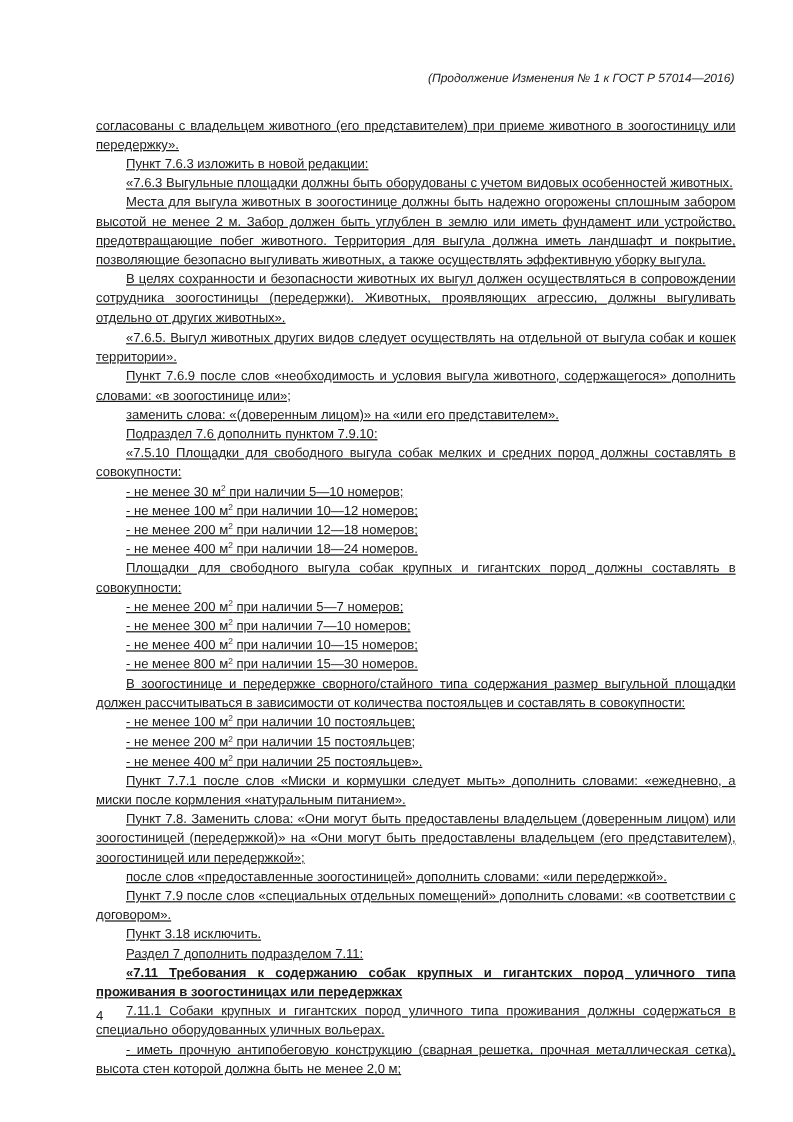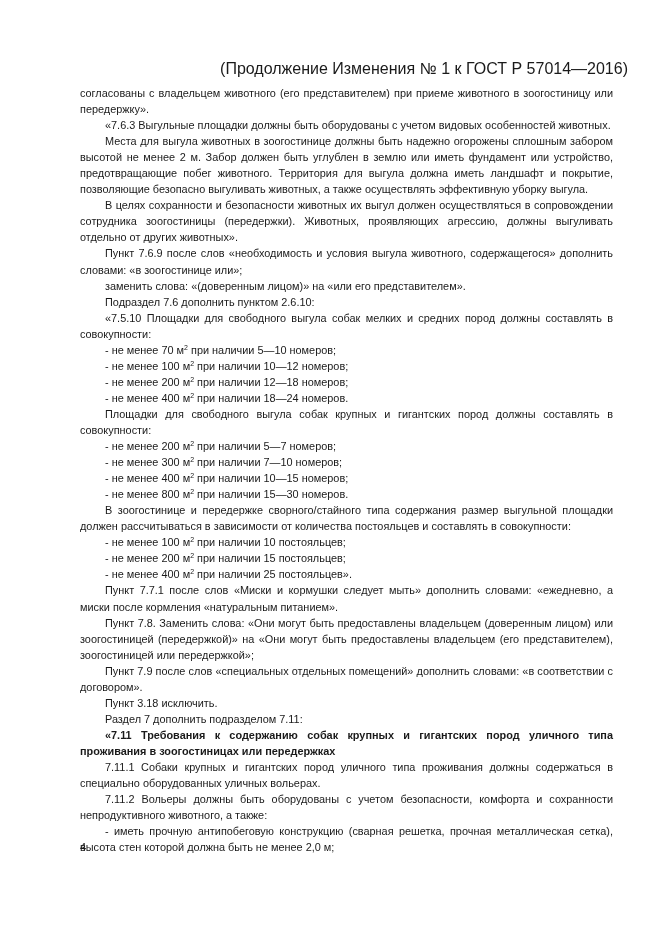--- a/index.html
+++ b/index.html
@@ -1,43 +1,45 @@
 <!DOCTYPE html>
 <html><head>
 <meta charset="utf-8">
 <style>
   html, body { margin: 0; padding: 0; background: #ffffff; }
   body { width: 661px; height: 935px; position: relative; overflow: hidden;
          font-family: "Liberation Sans", sans-serif; color: #1a1a1a; }
-  .header { position: absolute; top: 60px; right: 33px; font-size: 16px; white-space: nowrap; }
-  .content { position: absolute; top: 85px; left: 80px; width: 533px; font-size: 10.9px; line-height: 16.05px; }
+  .header { position: absolute; top: 60px; right: 49px; font-size: 10px; font-style: italic; white-space: nowrap; }
+  .content { position: absolute; top: 97px; left: 80px; width: 533px; font-size: 10.9px; line-height: 16.05px; text-decoration: underline; }
   .p { margin: 0; text-align: justify; text-indent: 25px; }
   .p.noind { text-indent: 0; }
   .p.bold { font-weight: bold; }
   .list { margin: 0; text-indent: 25px; }
   sup { font-size: 7px; line-height: 0; vertical-align: 4px; }
   .pagenum { position: absolute; top: 841px; left: 80px; font-size: 11px; }
 </style>
 </head>
 <body>
 
 <div class="header">(Продолжение Изменения № 1 к ГОСТ Р 57014—2016)</div>
 
 <div class="content">
   <p class="p noind">согласованы с владельцем животного (его представителем) при приеме животного в зоогостиницу или передержку».</p>
+  <p class="p">Пункт 7.6.3  изложить в новой редакции:</p>
   <p class="p">«7.6.3 Выгульные площадки должны быть оборудованы с учетом видовых особенностей животных.</p>
   <p class="p">Места для выгула животных в зоогостинице должны быть надежно огорожены сплошным забором высотой не менее 2 м. Забор должен быть углублен в землю или иметь фундамент или устройство, предотвращающие побег животного. Территория для выгула должна иметь ландшафт и покрытие, позволяющие безопасно выгуливать животных, а также осуществлять эффективную уборку выгула.</p>
   <p class="p">В целях сохранности и безопасности животных их выгул должен осуществляться в сопровождении сотрудника зоогостиницы (передержки). Животных, проявляющих агрессию, должны выгуливать отдельно от других животных».</p>
+  <p class="p">«7.6.5. Выгул животных других видов следует осуществлять на отдельной от выгула собак и кошек территории».</p>
   <p class="p">Пункт 7.6.9  после слов «необходимость и условия выгула животного, содержащегося» дополнить словами: «в зоогостинице или»;</p>
   <p class="p">заменить слова: «(доверенным лицом)» на «или его представителем».</p>
-  <p class="p">Подраздел 7.6  дополнить пунктом 2.6.10:</p>
+  <p class="p">Подраздел 7.6  дополнить пунктом 7.9.10:</p>
   <p class="p">«7.5.10 Площадки для свободного выгула собак мелких и средних пород должны составлять в совокупности:</p>
 
   <div>
-    <p class="list"><span>- не менее  70 м</span><sup>2</sup><span> при наличии 5—10 номеров;</span></p>
+    <p class="list"><span>- не менее  30 м</span><sup>2</sup><span> при наличии 5—10 номеров;</span></p>
     <p class="list"><span>- не менее 100 м</span><sup>2</sup><span> при наличии 10—12 номеров;</span></p>
     <p class="list"><span>- не менее 200 м</span><sup>2</sup><span> при наличии 12—18 номеров;</span></p>
     <p class="list"><span>- не менее 400 м</span><sup>2</sup><span> при наличии 18—24 номеров.</span></p>
   </div>
 
   <p class="p">Площадки для свободного выгула собак крупных и гигантских пород должны составлять в совокупности:</p>
 
   <div>
     <p class="list"><span>- не менее 200 м</span><sup>2</sup><span> при наличии 5—7 номеров;</span></p>
     <p class="list"><span>- не менее 300 м</span><sup>2</sup><span> при наличии 7—10 номеров;</span></p>
@@ -48,23 +50,23 @@
   <p class="p">В зоогостинице и передержке сворного/стайного типа содержания размер выгульной площадки должен рассчитываться в зависимости от количества постояльцев и составлять в совокупности:</p>
 
   <div>
     <p class="list"><span>- не менее 100 м</span><sup>2</sup><span> при наличии 10 постояльцев;</span></p>
     <p class="list"><span>- не менее 200 м</span><sup>2</sup><span> при наличии 15 постояльцев;</span></p>
     <p class="list"><span>- не менее 400 м</span><sup>2</sup><span> при наличии 25 постояльцев».</span></p>
   </div>
 
   <p class="p">Пункт 7.7.1 после слов «Миски и кормушки следует мыть» дополнить словами: «ежедневно, а миски после кормления «натуральным питанием».</p>
   <p class="p">Пункт 7.8. Заменить слова: «Они могут быть предоставлены владельцем (доверенным лицом) или зоогостиницей (передержкой)» на «Они могут быть предоставлены владельцем (его представителем), зоогостиницей или передержкой»;</p>
+  <p class="p">после слов «предоставленные зоогостиницей» дополнить словами: «или передержкой».</p>
   <p class="p">Пункт 7.9  после слов «специальных отдельных помещений» дополнить словами: «в соответствии с договором».</p>
   <p class="p">Пункт 3.18 исключить.</p>
   <p class="p">Раздел 7 дополнить подразделом 7.11:</p>
   <p class="p bold">«7.11 Требования к содержанию собак крупных и гигантских пород уличного типа проживания в зоогостиницах или передержках</p>
   <p class="p">7.11.1  Собаки крупных и гигантских пород уличного типа проживания должны содержаться в специально оборудованных уличных вольерах.</p>
-  <p class="p">7.11.2  Вольеры должны быть оборудованы с учетом безопасности, комфорта и сохранности непродуктивного животного, а также:</p>
   <p class="p">- иметь прочную антипобеговую конструкцию (сварная решетка, прочная металлическая сетка), высота стен которой должна быть не менее 2,0 м;</p>
 
 </div>
 
 <div class="pagenum">4</div>
 
 </body></html>

